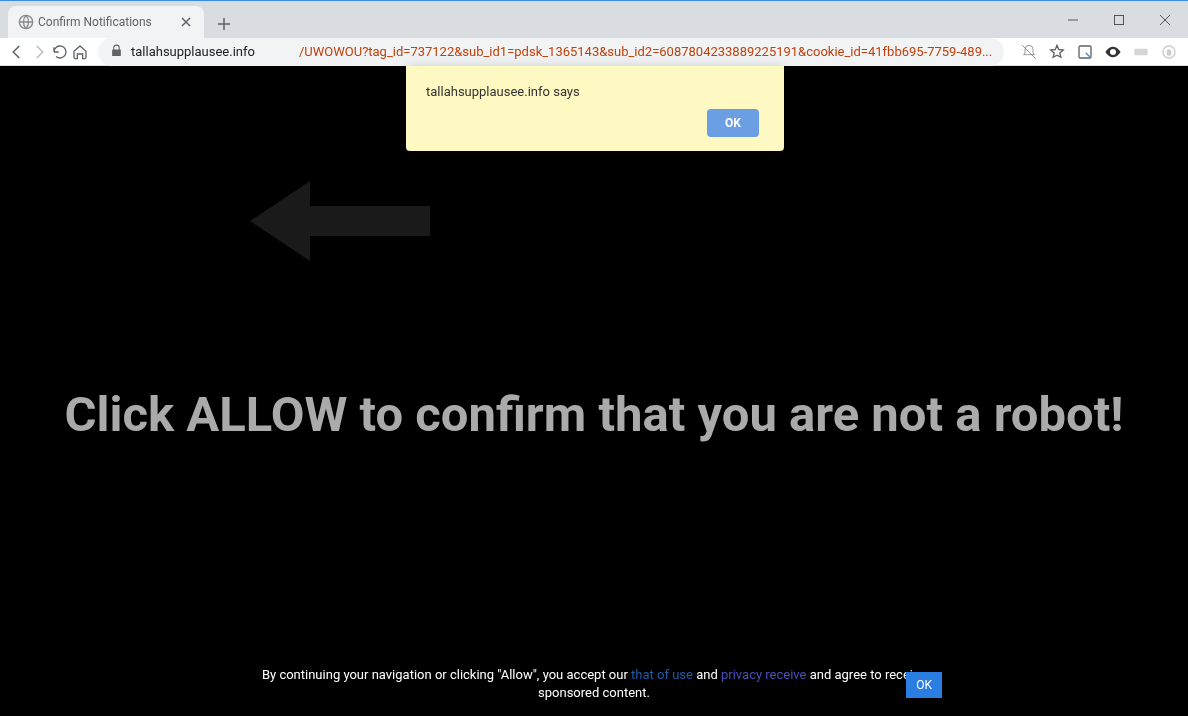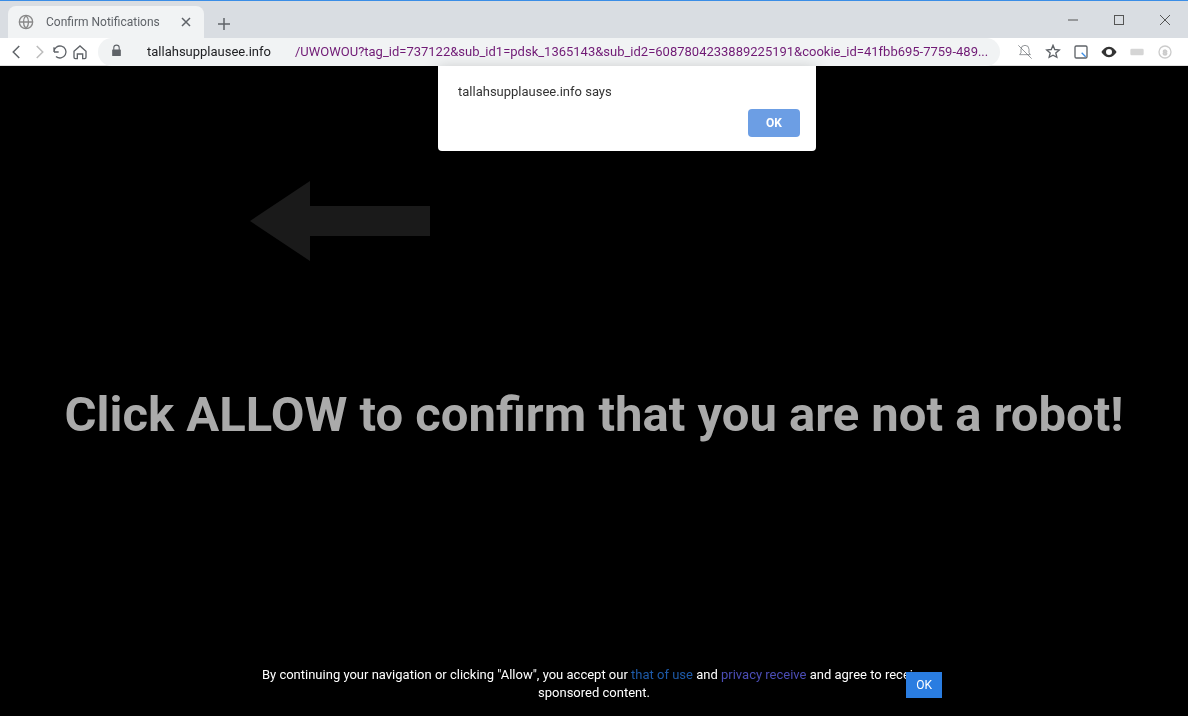--- a/index.html
+++ b/index.html
@@ -1,46 +1,46 @@
 <!DOCTYPE html>
 <html><head>
 <meta charset="utf-8">
 <style>
 * { margin: 0; padding: 0; box-sizing: border-box; font-family: -apple-system, "Segoe UI", Roboto, Arial, sans-serif; }
 body { width: 1188px; height: 716px; overflow: hidden; background: #fff; position: relative; }
 
 
 .titlebar { height: 38px; background: #d9dde2; display: flex; align-items: flex-end; position: relative; border-top: 1px solid #3a8de6; }
-.tab { background: #f1f3f4; width: 196px; height: 32px; margin-left: 8px; border-radius: 8px 8px 0 0; display: flex; align-items: center; padding: 8px 10px; gap: 12px; font-size: 12px; color: #5f6368; position: relative; }
+.tab { background: #f1f3f4; width: 196px; height: 32px; margin-left: 8px; border-radius: 8px 8px 0 0; display: flex; align-items: center; padding: 8px 10px; gap: 4px; font-size: 12px; color: #5f6368; position: relative; }
 .tab .favicon { width: 16px; height: 16px; display: flex; align-items: center; justify-content: center; color: #888; }
 .tab .tab-title { flex: 1; white-space: nowrap; overflow: hidden; text-overflow: ellipsis; }
 .tab .close-x { width: 16px; height: 16px; display: flex; align-items: center; justify-content: center; cursor: pointer; }
 .newtab { width: 28px; height: 28px; margin-left: 6px; display: flex; align-items: center; justify-content: center; color: #5f6368; cursor: pointer; }
 .winctrls { position: absolute; right: 0; top: 0; height: 38px; display: flex; }
 .winctrls div { width: 46px; display: flex; align-items: center; justify-content: center; color: #555; cursor: pointer; }
 
 
 .toolbar { height: 28px; background: #fff; display: flex; align-items: center; padding: 0 8px; gap: 4px; border-bottom: 1px solid #e0e0e0; }
 .tbtn { width: 28px; height: 28px; display: flex; align-items: center; justify-content: center; color: #5f6368; cursor: pointer; border-radius: 50%; }
 .tbtn.disabled { color: #bcbcbc; }
-.omnibox { flex: 1; height: 28px; background: #f1f3f4; border-radius: 14px; display: flex; align-items: center; padding: 0 12px; gap: 24px; font-size: 13px; margin: 0 6px; }
+.omnibox { flex: 1; height: 28px; background: #f1f3f4; border-radius: 14px; display: flex; align-items: center; padding: 0 12px; gap: 8px; font-size: 13px; margin: 0 6px; }
 .url-domain { color: #202124; }
-.url-rest { color: #701a75; white-space: nowrap; overflow: hidden; text-overflow: ellipsis; }
+.url-rest { color: #c2410c; white-space: nowrap; overflow: hidden; text-overflow: ellipsis; margin-left: 36px; }
 .ext-icons { display: flex; gap: 10px; align-items: center; padding: 0 6px; }
 .ext-icons span { width: 18px; height: 18px; display:flex; align-items:center; justify-content:center; color:#5f6368; }
 .vsep { width:1px; height:18px; background:#ddd; margin:0 4px; }
 
 
 .page { position: relative; width: 100%; height: calc(716px - 66px); background: #000; }
 .headline { position: absolute; top: 320px; left: 50%; transform: translateX(-50%); width: 100%; text-align: center; color: #aaa; font-size: 49px; font-weight: bold; white-space: nowrap; }
 .arrow { position: absolute; top: 105px; left: 250px; }
 .arrow svg { display:block; }
 
 
-.dialog { position: absolute; top: 0; left: 406px; width: 378px; background: #ffffff; border-radius: 0 0 4px 4px; box-shadow: 0 4px 16px rgba(0,0,0,.25); padding: 18px 16px 14px 20px; margin-left: 32px; }
+.dialog { position: absolute; top: 0; left: 406px; width: 378px; background: #fef9c3; border-radius: 0 0 4px 4px; box-shadow: 0 4px 16px rgba(0,0,0,.25); padding: 18px 25px 14px 20px; }
 .dialog .origin { color: #333; font-size: 13px; margin-bottom: 10px; }
 .dialog .msg { color: #8d8d8d; font-size: 12px; letter-spacing: .3px; margin-bottom: 22px; }
 .dialog .btnrow { display:flex; justify-content:flex-end; }
 .dialog .okbtn { background: #6c9ee4; color: #fff; border: none; border-radius: 4px; padding: 7px 18px; font-size: 12px; font-weight: bold; cursor: pointer; }
 
 
 .cookiebar { position: absolute; bottom: 0; left: 0; right: 0; padding: 10px 240px 14px; color: #fff; font-size: 13px; background: rgba(0,0,0,.9); text-align: center; line-height: 1.4; }
 .cookiebar a.tos { color: #1e5aa8; text-decoration: none; }
 .cookiebar a.pp { color: #4b4db5; text-decoration: none; }
 .cookie-ok { position: absolute; right: 246px; bottom: 18px; background: #2a7de1; color: #fff; border: none; padding: 6px 10px; font-size: 12px; cursor: pointer; }

